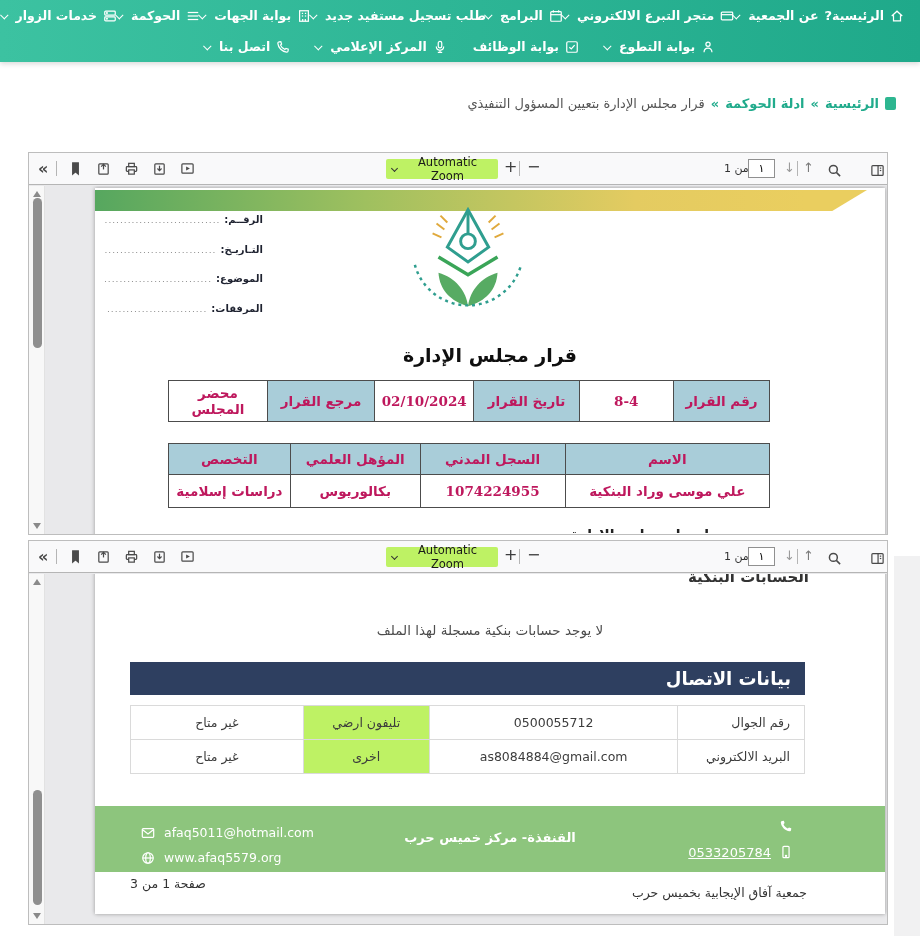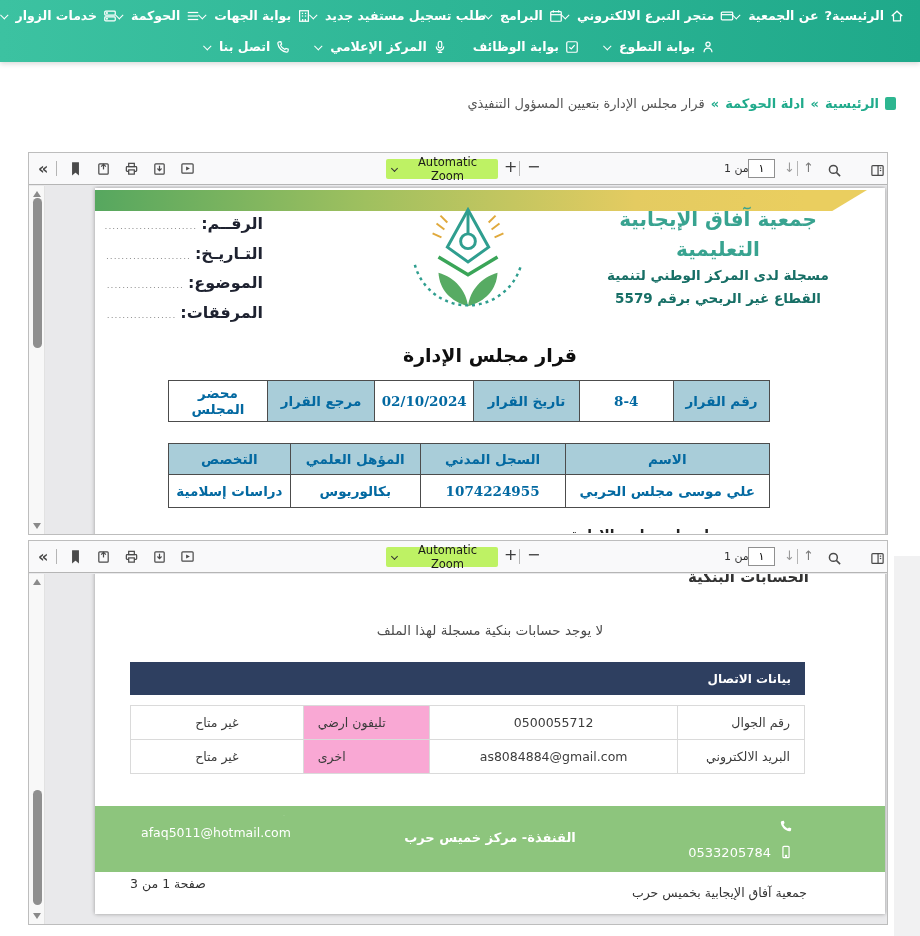--- a/index.html
+++ b/index.html
@@ -66,57 +66,57 @@
   .sc-thumb { position:absolute; left:3.5px; width:9px; background:#8f8f8f; border-radius:5px; cursor:pointer; }
   .page { position:absolute; left:66px; width:790px; background:#fff; box-shadow:0 0 4px rgba(0,0,0,.35); direction:rtl; }
   #page1 { top:2px; height:360px; }
   #page2 { top:-20px; height:360px; }
   
   .band { position:absolute; top:2px; left:0; width:772px; height:21px;
           background:linear-gradient(to right,#56a75f,#9fc05f 35%,#e4cb61 70%,#eace5f 92%);
           clip-path:polygon(0 0,100% 0,95.5% 100%,0 100%); }
   .fields { position:absolute; left:10px; top:26px; width:158px; }
   .field { display:flex; align-items:baseline; gap:4px; height:29.5px; direction:rtl; }
-  .flabel { font-size:16px; font-weight:bold; color:#1e2230; white-space:nowrap; }
+  .flabel { font-size:10px; font-weight:bold; color:#1e2230; white-space:nowrap; }
   .fdots { flex:1; overflow:hidden; white-space:nowrap; font-size:9px; color:#8a8a8a; letter-spacing:1px; }
   .logo-wrap { position:absolute; left:302px; top:8px; width:142px; height:122px; }
   .org-head { position:absolute; right:6px; top:16px; width:322px; text-align:center; }
   .org-name { font-size:20px; font-weight:bold; color:#38a390; line-height:30px; }
   .org-reg { font-size:13.5px; font-weight:bold; color:#176f66; line-height:23px; }
   .doc-title { position:absolute; top:156px; left:0; width:100%; text-align:center;
                font-size:19px; font-weight:bold; color:#0f0f0f; font-family:"DejaVu Serif","DejaVu Sans",sans-serif; }
   .dtable { position:absolute; left:73px; width:602px; border-collapse:collapse; direction:rtl;
             font-family:"DejaVu Serif","DejaVu Sans",sans-serif; }
   #decision-table { top:192px; }
   #member-table { top:255px; }
-  .dtable td, .dtable th { border:1.3px solid #4c4c4c; text-align:center; font-size:13.5px; color:#0369a1; padding:4px 2px; }
+  .dtable td, .dtable th { border:1.3px solid #4c4c4c; text-align:center; font-size:13.5px; color:#be185d; padding:4px 2px; }
   .dtable .hdr { background:#a9cdd9; font-weight:bold; }
   .dtable td { font-weight:bold; }
   #decision-table td, #decision-table .hdr { height:30px; }
   #member-table th { height:31px; }
   #member-table td { height:33px; }
   .clip-line { position:absolute; left:440px; top:336px; width:210px; height:9px; overflow:hidden;
                font-size:14px; font-weight:bold; color:#222; line-height:22px; text-align:center; }
   
   .bank-head { position:absolute; right:76px; top:14px; font-size:15px; font-weight:bold; color:#333; }
   .bank-empty { position:absolute; top:68px; left:0; width:100%; text-align:center; font-size:13.5px; color:#4d4d4d; }
   .navy-bar { position:absolute; left:35px; top:108px; width:675px; height:33px; background:#2e3f60;
-              color:#fff; font-size:12px; font-weight:bold; display:flex; align-items:center;
+              color:#fff; font-size:18px; font-weight:bold; display:flex; align-items:center;
               padding:0 14px; direction:rtl; }
   .ctable { position:absolute; left:35px; top:151px; width:675px; border-collapse:collapse; direction:rtl; }
   .ctable td { border:1px solid #dadada; height:34px; font-size:12.5px; color:#3c3c3c; padding:0 14px; background:#fff; }
   .ctable .c-lab { width:133px; text-align:right; }
   .ctable .c-val { width:259px; text-align:center; direction:ltr; }
-  .ctable .c-lab2 { width:135px; text-align:left; background:#f9a8d4; }
+  .ctable .c-lab2 { width:135px; text-align:center; background:#bef264; }
   .ctable .c-val2 { width:190px; text-align:center; }
   .gfooter { position:absolute; left:0; top:252px; width:790px; height:66px; background:#8dc57d; color:#fff; direction:ltr; }
   .gf-left { position:absolute; left:46px; top:9px; }
-  .gf-lrow { display:flex; align-items:flex-end; gap:9px; height:25px; font-size:12.5px;flex-direction:column; }
+  .gf-lrow { display:flex; align-items:flex-end; gap:9px; height:25px; font-size:12.5px; }
   .gf-center { position:absolute; left:0; right:0; top:24px; text-align:center; font-size:13px; font-weight:600; }
-  .gf-right { position:absolute; right:92px; top:7px; text-align:left; }
+  .gf-right { position:absolute; right:92px; top:7px; text-align:left;text-decoration:underline; }
   .gf-rrow { display:flex; align-items:center; justify-content:flex-end; gap:8px; height:26px; font-size:13px; }
   .wicon { width:14px; height:14px; stroke:#fff; fill:none; stroke-width:1.4; }
   .page2-footer { position:absolute; left:0; top:322px; width:790px; font-size:12.5px; color:#333; direction:rtl; }
   .pf-org { position:absolute; right:78px; top:9px; }
   .pf-page { position:absolute; left:35px; top:0; }
   .right-strip { position:absolute; right:0; top:556px; width:26px; height:380px; background:#f1f1f2; }
 </style>
 </head>
 <body>
 
@@ -324,26 +324,20 @@
           <g stroke="#3aa558" stroke-width="3.5" fill="none">
             <path d="M40 62 L70 80 L100 62"></path>
           </g>
           <g fill="#57ab63" stroke="none">
             <path d="M70 112 C52 107 41 95 40 78 C57 83 68 96 70 112 Z"></path>
             <path d="M70 112 C88 107 99 95 100 78 C83 83 72 96 70 112 Z"></path>
           </g>
           <path d="M16 70 A56 56 0 0 0 124 70" stroke="#2f9e8f" stroke-width="2.5" fill="none" stroke-dasharray="3 4"></path>
         </svg>
       </div>
-      <div class="org-head">
-        <div class="org-name">جمعية آفاق الإيجابية</div>
-        <div class="org-name">التعليمية</div>
-        <div class="org-reg">مسجلة لدى المركز الوطني لتنمية</div>
-        <div class="org-reg">القطاع غير الربحي برقم 5579</div>
-      </div>
       <div class="fields">
         <div class="field">
             <span class="flabel">الرقــم:</span>
             <span class="fdots">......................................</span>
           </div>
         <div class="field">
             <span class="flabel">التـاريـخ:</span>
             <span class="fdots">......................................</span>
           </div>
         <div class="field">
@@ -370,21 +364,21 @@
         </table>
       <table class="dtable" id="member-table">
         <tbody>
             <tr>
           <th class="hdr" style="width:205px">الاسم</th>
           <th class="hdr" style="width:145px">السجل المدني</th>
           <th class="hdr" style="width:130px">المؤهل العلمي</th>
           <th class="hdr" style="width:122px">التخصص</th>
         </tr>
         <tr>
-          <td>علي موسى مجلس الحربي</td>
+          <td>علي موسى وراد البنكية</td>
           <td>1074224955</td>
           <td>بكالوريوس</td>
           <td>دراسات إسلامية</td>
         </tr>
       </tbody>
         </table>
       <div class="clip-line">اعضاء مجلس الادارة</div>
     </div>
   </div>
 </div>
@@ -484,20 +478,28 @@
         </table>
       <div class="gfooter">
         <div class="gf-left">
           <div class="gf-lrow">
             <svg class="wicon" viewBox="0 0 16 16">
                 <rect x="1.5" y="3" width="13" height="10" rx="1"></rect>
                 <polyline points="1.5,4 8,9 14.5,4"></polyline>
               </svg>
             <span>afaq5011@hotmail.com</span>
           </div>
+          <div class="gf-lrow">
+            <svg class="wicon" viewBox="0 0 16 16">
+                <circle cx="8" cy="8" r="6"></circle>
+                <ellipse cx="8" cy="8" rx="2.6" ry="6"></ellipse>
+                <line x1="2" y1="8" x2="14" y2="8"></line>
+              </svg>
+            <span>www.afaq5579.org</span>
+          </div>
         </div>
         <div class="gf-center">القنفذة- مركز خميس حرب</div>
         <div class="gf-right">
           <div class="gf-rrow">
             <svg class="wicon" viewBox="0 0 16 16">
                 <path d="M3.5 2.2 L5.5 2 L6.4 4.6 L5.2 5.9 C6 8.1 7.9 10 10.1 10.8 L11.4 9.6 L14 10.5 L13.8 12.5 C13.7 13.4 13 14 12.1 13.9 C7 13.4 2.6 9 2.1 3.9 C2 3 2.6 2.3 3.5 2.2 Z" fill="#fff" stroke="none"></path>
               </svg>
           </div>
           <div class="gf-rrow">
             <span>0533205784</span>

